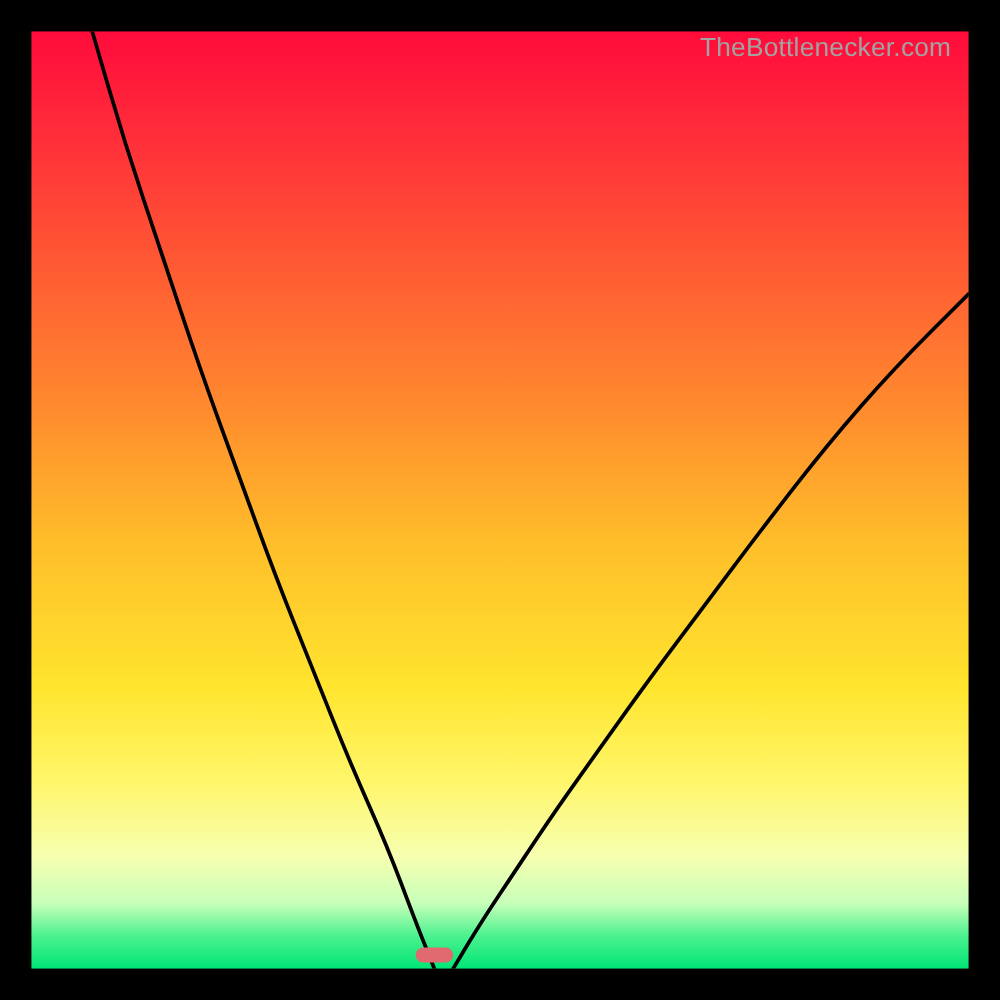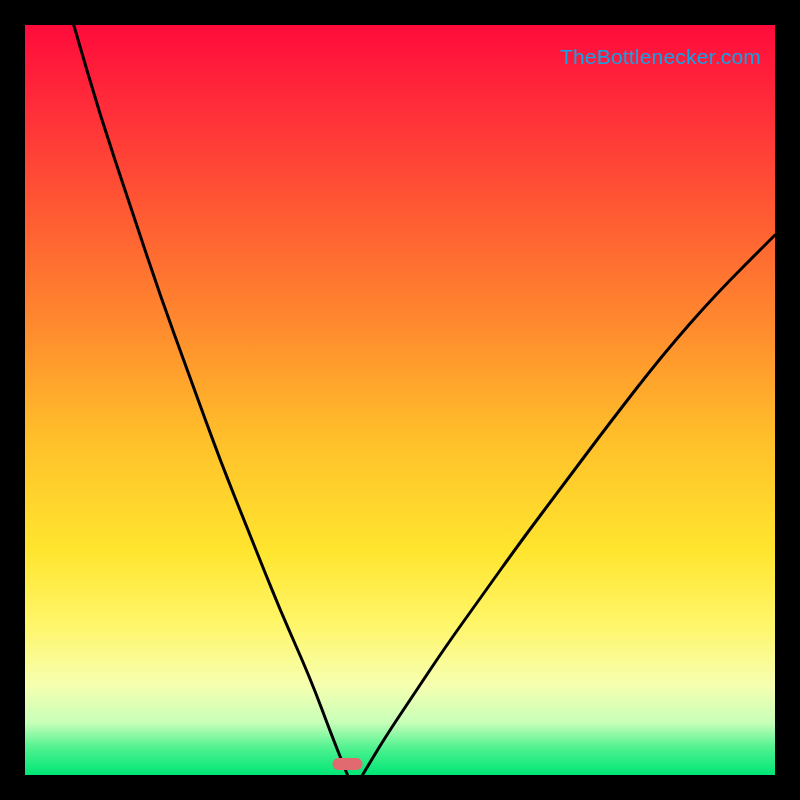--- a/index.html
+++ b/index.html
@@ -21,23 +21,23 @@
   }
   .plot {
     position: absolute;
     left: 0;
     top: 0;
     width: 750px;
     height: 750px;
   }
   .watermark {
     position: absolute;
-    top: 20px;
+    top: 2px;
     right: 14px;
-    color: #0ea5e9;
+    color: #a3a3a3;
     font-size: 21px;
     font-weight: 500;
     letter-spacing: 0.2px;
     user-select: none;
   }
   svg { display: block; }
 </style>
 </head>
 <body>
 

